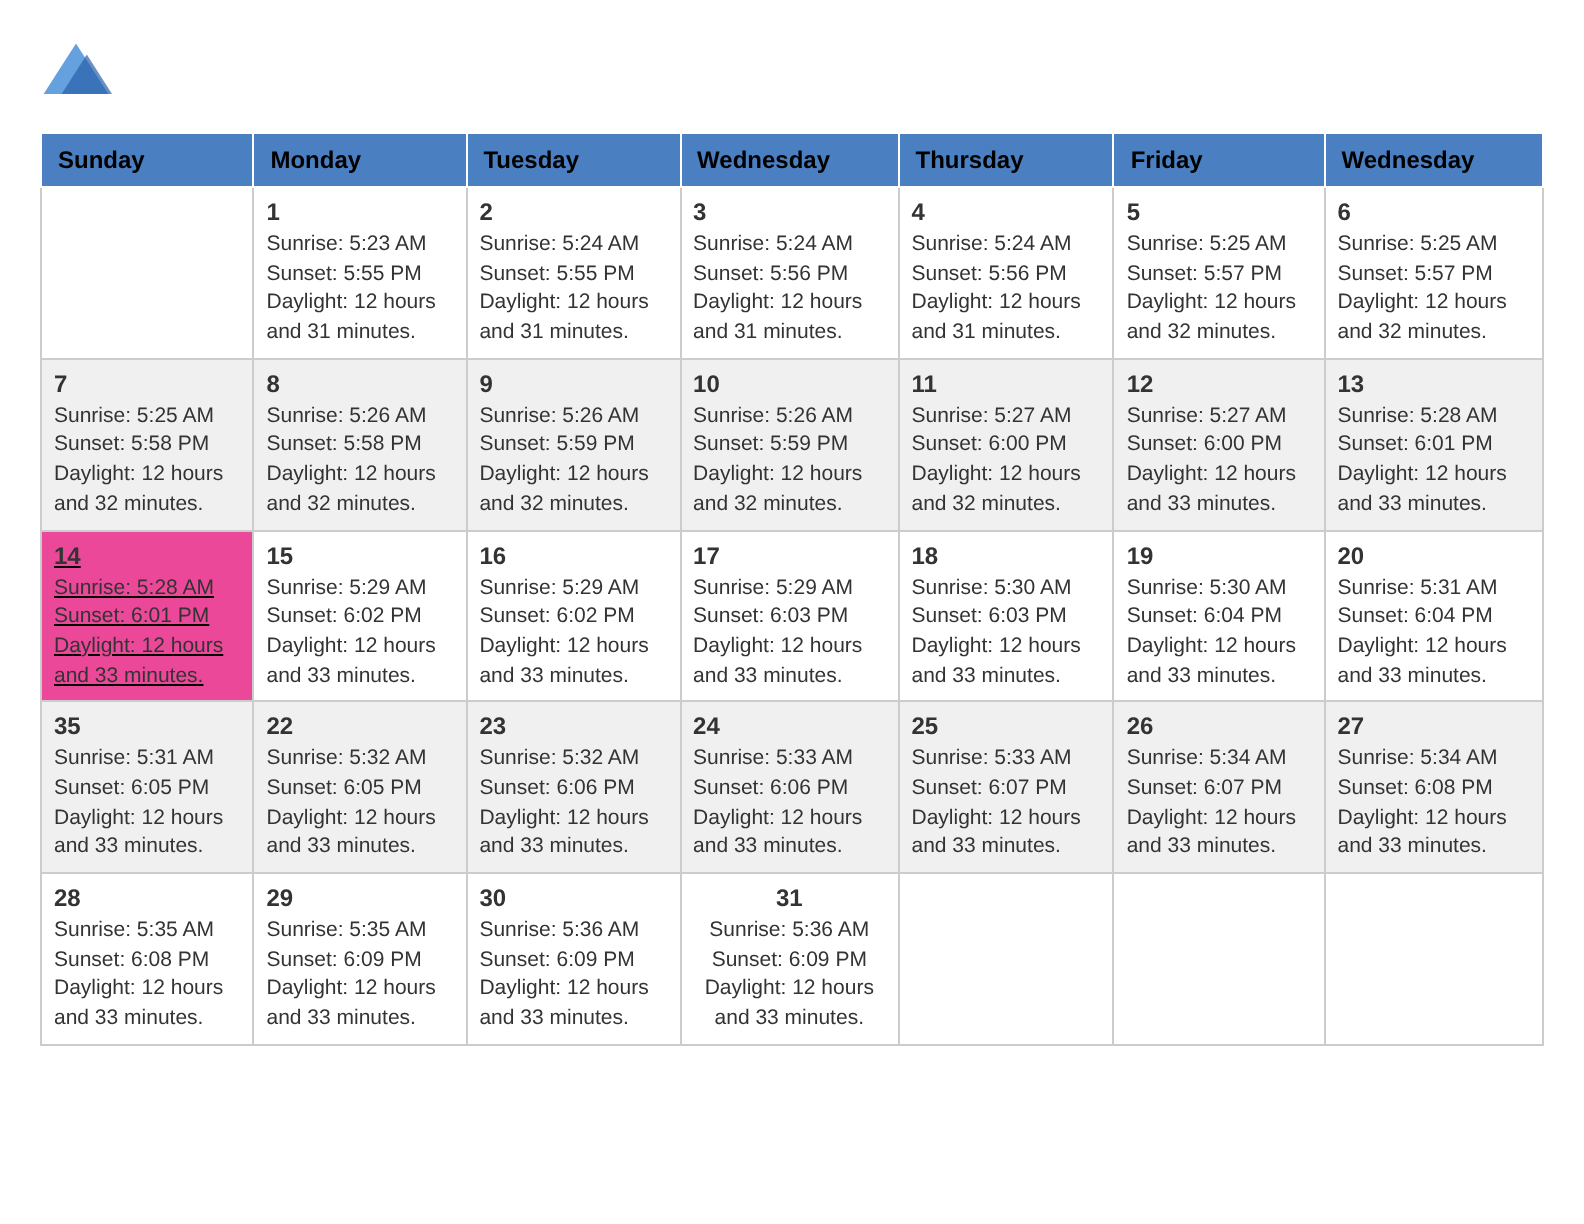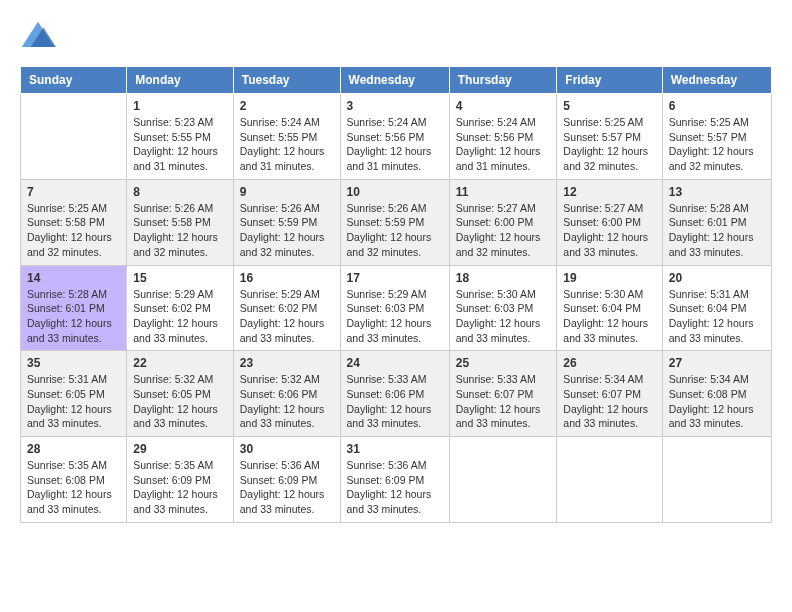--- a/index.html
+++ b/index.html
@@ -47,21 +47,21 @@
       color: #555;
       margin-top: 2px;
     }
     .calendar {
       width: 100%;
       border-collapse: collapse;
       font-size: 11px;
     }
     .calendar th {
       background-color: #4a7fc1;
-      color: #ffffff;
+      color: #000000;
       text-align: left;
       padding: 6px 8px;
       font-size: 12px;
       font-weight: bold;
       border: 1px solid #fff;
     }
     .calendar td {
       border: 1px solid #ccc;
       padding: 5px 6px;
       vertical-align: top;
@@ -208,21 +208,21 @@
         </td>
         <td style="background-color: rgb(240, 240, 240);">
           <span class="day-number">13</span>
           <div class="day-info" style="white-space: pre-line;">Sunrise: 5:28 AM
 Sunset: 6:01 PM
 Daylight: 12 hours
 and 33 minutes.</div>
         </td>
       </tr>
       <tr>
-        <td style="background-color: #c4b5fd;">
+        <td style="background-color: #ec4899; text-decoration: underline;">
           <span class="day-number">14</span>
           <div class="day-info" style="white-space: pre-line;">Sunrise: 5:28 AM
 Sunset: 6:01 PM
 Daylight: 12 hours
 and 33 minutes.</div>
         </td>
         <td style="background-color: rgb(255, 255, 255);">
           <span class="day-number">15</span>
           <div class="day-info" style="white-space: pre-line;">Sunrise: 5:29 AM
 Sunset: 6:02 PM
@@ -331,21 +331,21 @@
 Daylight: 12 hours
 and 33 minutes.</div>
         </td>
         <td style="background-color: rgb(255, 255, 255);">
           <span class="day-number">30</span>
           <div class="day-info" style="white-space: pre-line;">Sunrise: 5:36 AM
 Sunset: 6:09 PM
 Daylight: 12 hours
 and 33 minutes.</div>
         </td>
-        <td style="background-color: rgb(255, 255, 255);">
+        <td style="background-color: rgb(255, 255, 255); text-align: center;">
           <span class="day-number">31</span>
           <div class="day-info" style="white-space: pre-line;">Sunrise: 5:36 AM
 Sunset: 6:09 PM
 Daylight: 12 hours
 and 33 minutes.</div>
         </td>
         <td style="background-color: rgb(255, 255, 255);"></td>
         <td style="background-color: rgb(255, 255, 255);"></td>
         <td style="background-color: rgb(255, 255, 255);"></td>
       </tr>

